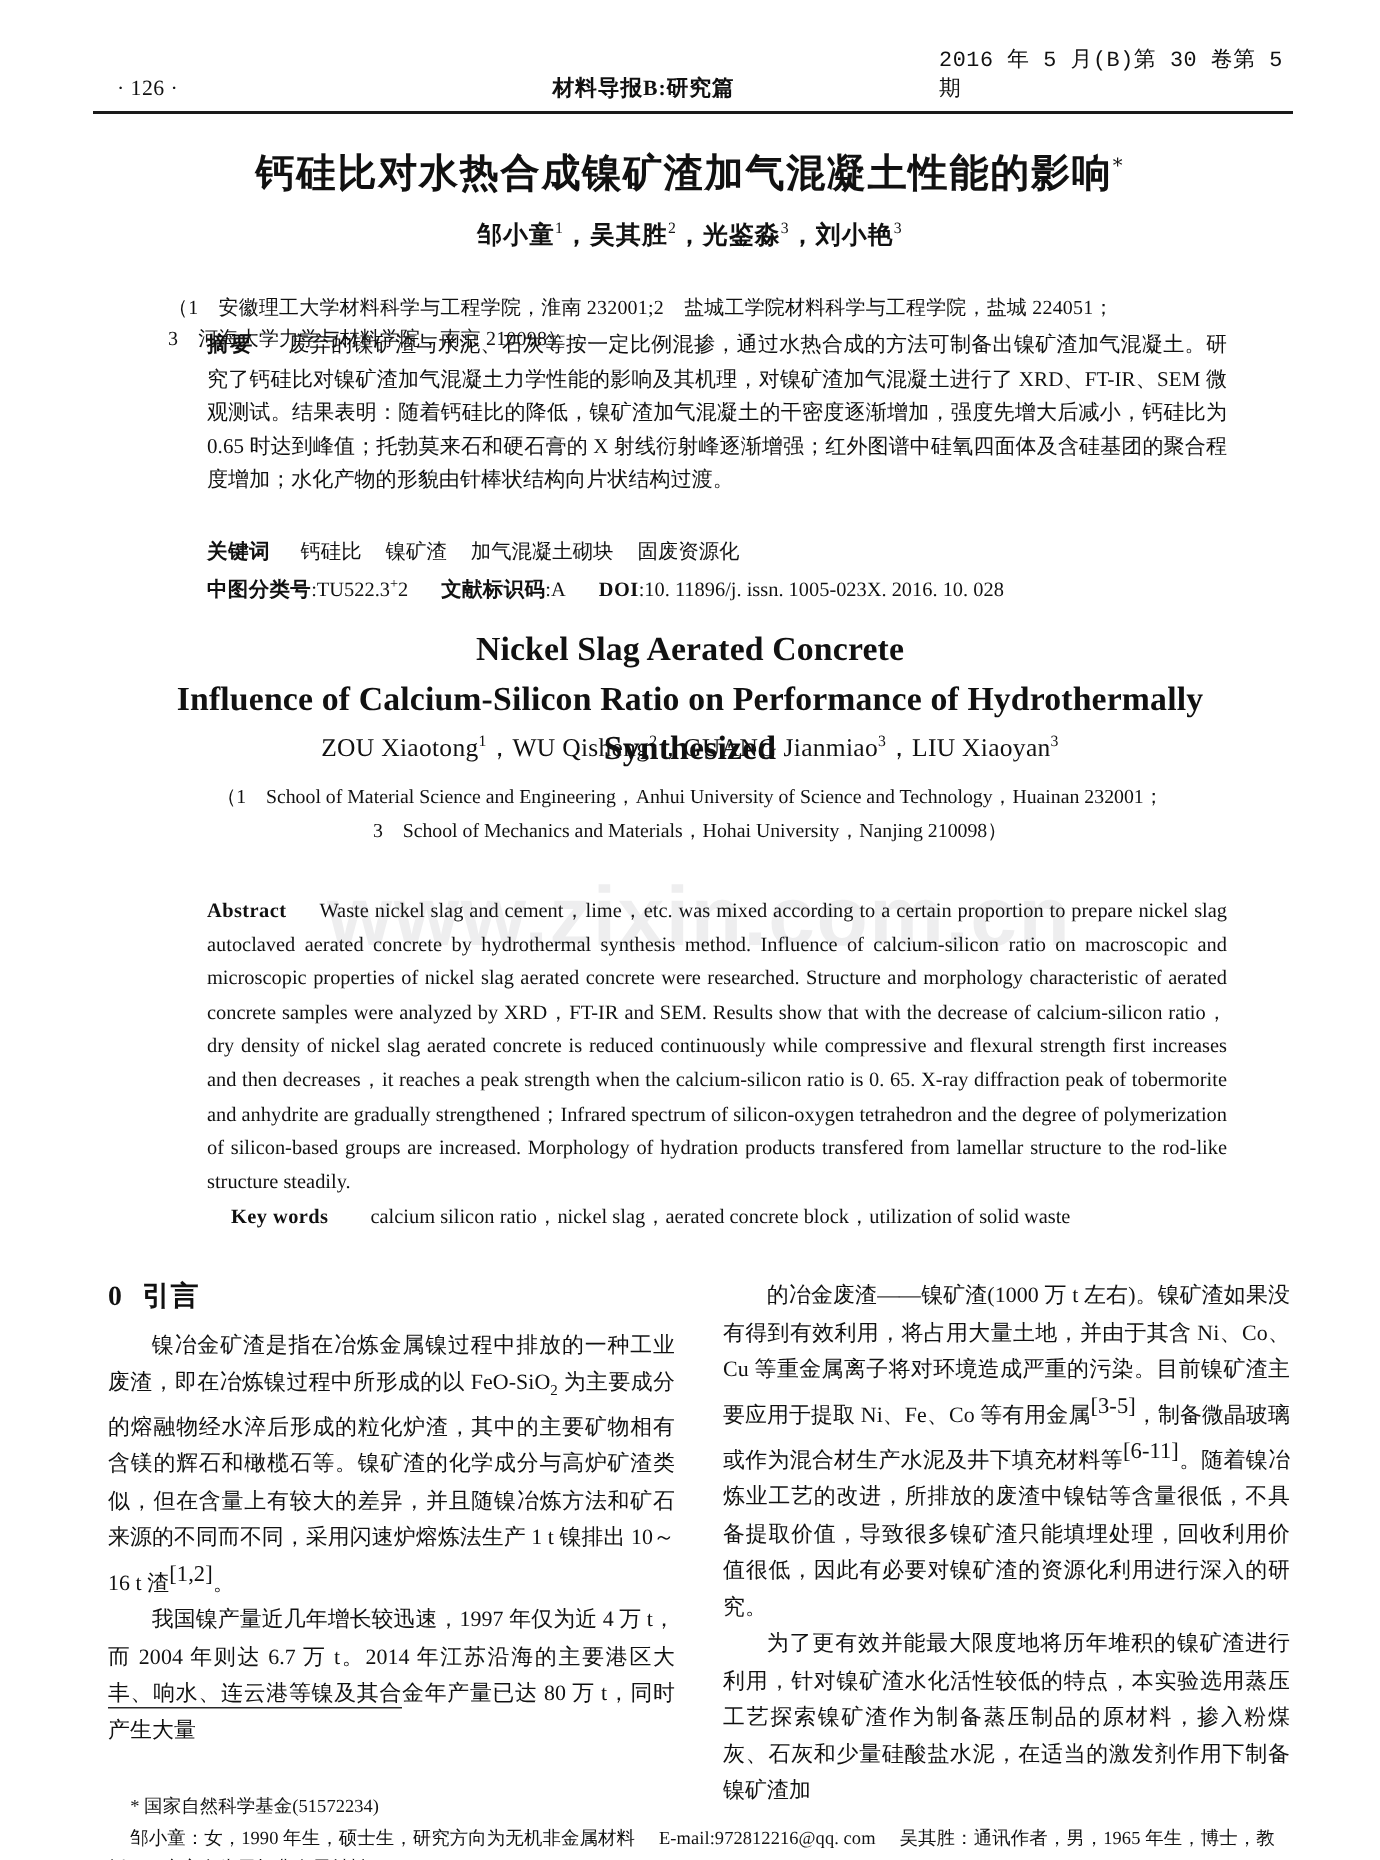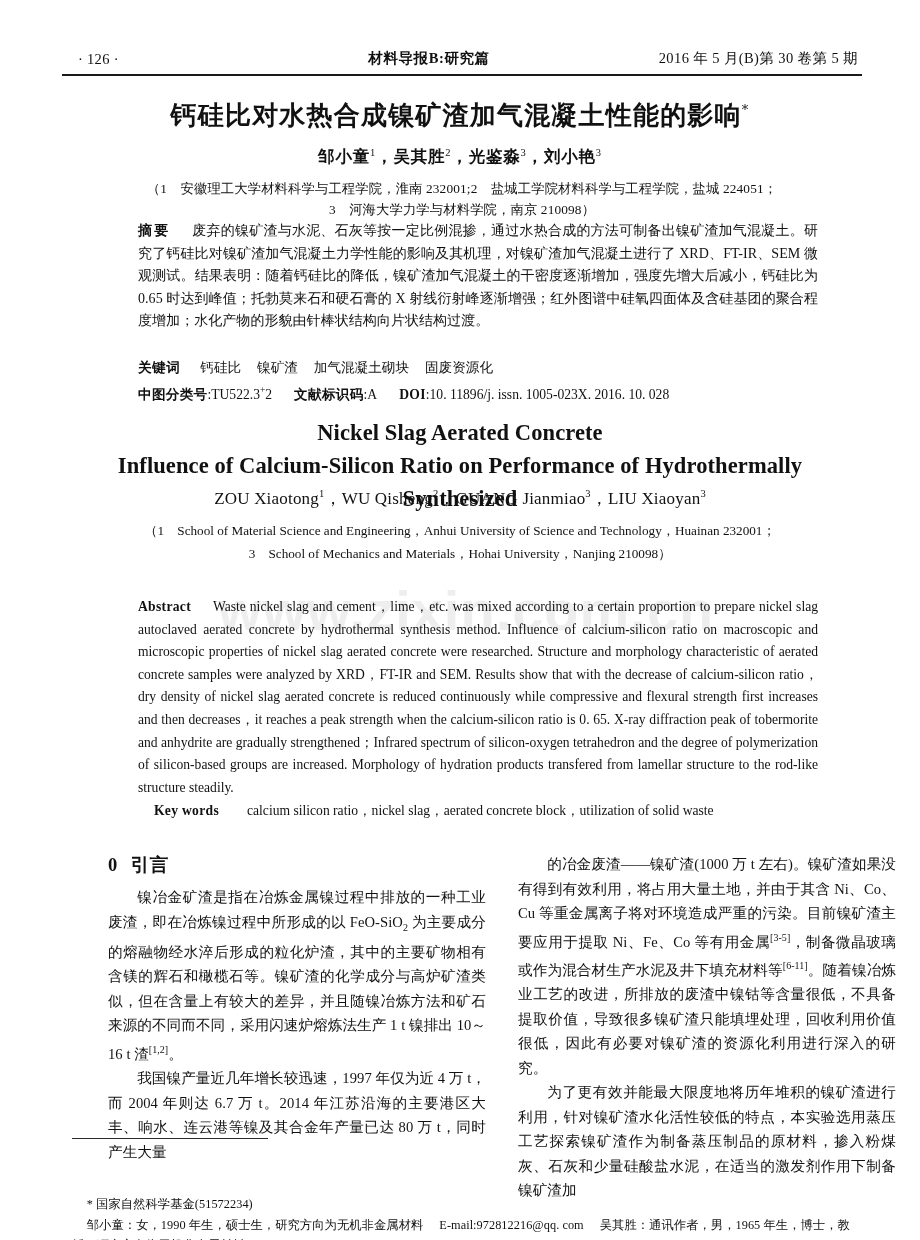--- a/index.html
+++ b/index.html
@@ -41,22 +41,23 @@
   }
   .runhead .journal {
     flex: 1;
     text-align: center;
     font-weight: bold;
     letter-spacing: .6px;
     margin-left: -46px;
   }
   .runhead .issue {
     width: 232px;
-    text-align: right;
+    text-align: left;
     letter-spacing: .4px;
+    font-family: Liberation Mono, monospace;
   }
   .runrule {
     position: absolute;
     top: 74px;
     left: 62px;
     width: 800px;
     border-top: 2.2px solid #1a1a1a;
   }
 
   
@@ -83,24 +84,23 @@
     width: 920px;
     text-align: center;
     font-size: 16.5px;
     letter-spacing: .8px;
     font-weight: 600;
   }
   .cn-authors sup { font-size: 10.5px; font-weight: normal; }
 
   .cn-affil {
     position: absolute;
-    top: 178px;
+    top: 194px;
     left: 112px;
     width: 700px;
-    text-align: center;
     font-size: 13.3px;
     line-height: 21px;
     letter-spacing: .15px;
   }
 
   
   .cn-abstract {
     position: absolute;
     top: 220px;
     left: 138px;
@@ -193,40 +193,39 @@
 
   
   .body-cols {
     position: absolute;
     top: 852px;
     left: 72px;
     width: 788px;
     height: 280px;
     display: flex;
     gap: 32px;
-    margin-left: 36px;
   }
   .col {
     width: 378px;
     font-size: 14.6px;
     line-height: 24.5px;
     letter-spacing: .05px;
     text-align: justify;
     text-justify: inter-ideograph;
   }
   .sec-head {
     font-size: 18.5px;
     font-weight: bold;
     letter-spacing: .5px;
     margin: 0 0 7px 0;
     line-height: 26px;
   }
   .sec-head .num { margin-right: 13px; }
   .col p { margin: 0; text-indent: 2em; }
-  .col sup { font-size: 10px; vertical-align: super; }
+  .col sup { font-size: 15px; vertical-align: super; }
   .col .sub { font-size: 10px; vertical-align: sub; }
 
   
   .fn-rule {
     position: absolute;
     top: 1138px;
     left: 72px;
     width: 196px;
     border-top: 1.4px solid #2a2a2a;
   }

